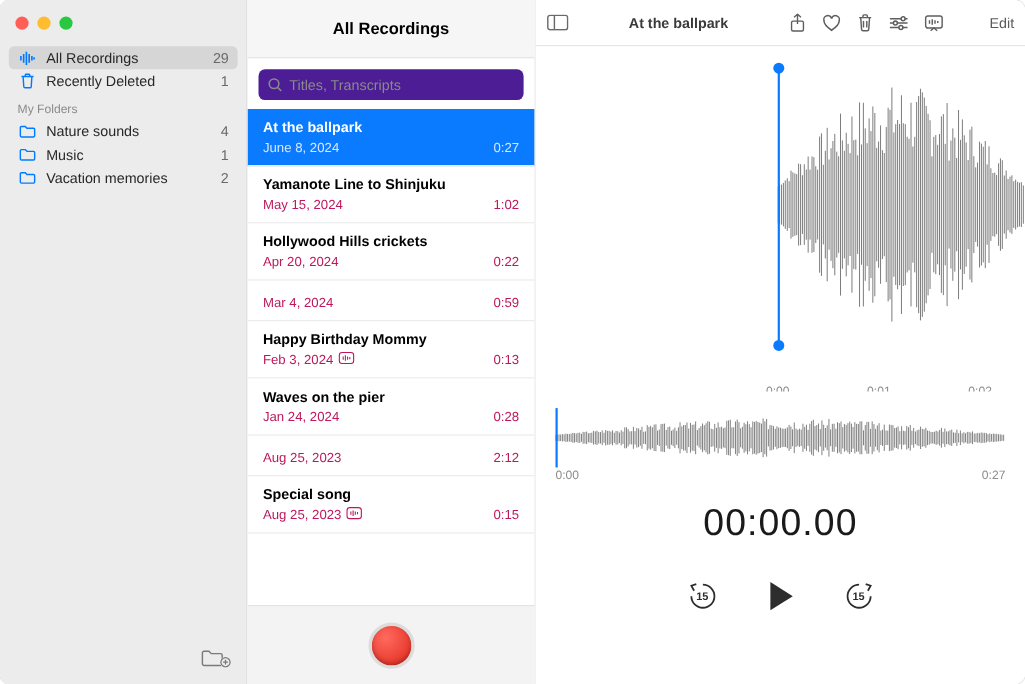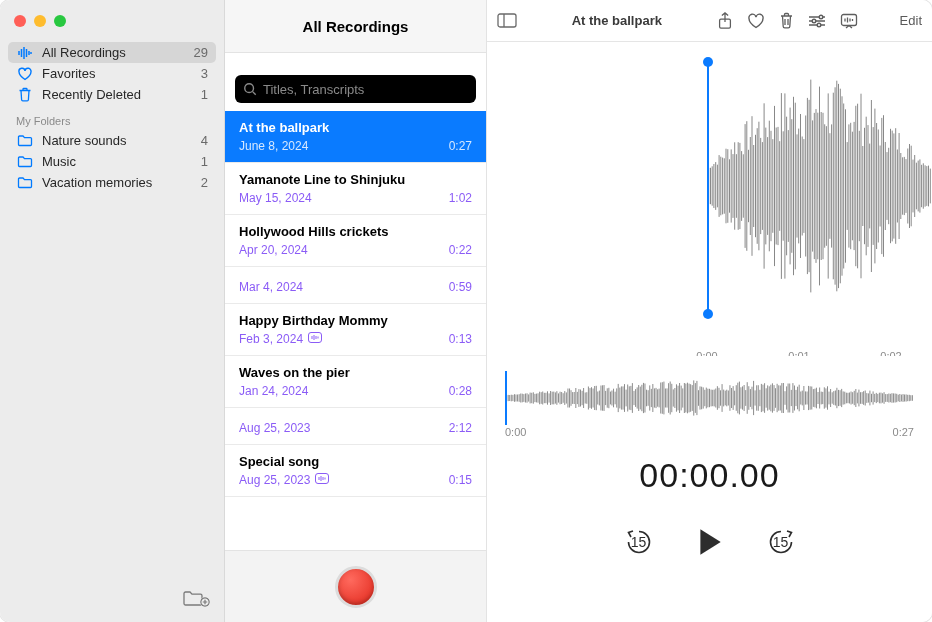--- a/index.html
+++ b/index.html
@@ -19,27 +19,27 @@
 .side-item .icon { width: 18px; display: flex; align-items: center; justify-content: center; color: #007aff; }
 .side-item .label { flex: 1; }
 .side-item .count { color: #6a6a6a; font-size: 13px; }
 .side-group-label { font-size: 11px; font-weight: 400; color: #8a8a8a; padding: 10px 8px 3px 8px; }
 .sidebar-footer { height: 44px; display: flex; align-items: center; justify-content: flex-end; padding: 0 14px; }
 .newfolder-icon { color: #7a7a7a; }
 
 
 .mid { width: 262px; display: flex; flex-direction: column; border-right: 1px solid #e3e3e3; background: #fff; }
 .mid-header { height: 53px; display:flex; align-items:center; justify-content:center; background:#f6f6f6; border-bottom:1px solid #e3e3e3; font-weight:700; font-size:15px; }
-.search { margin: 22px 10px 8px 10px; height: 28px; border-radius: 6px; background: #000000; display:flex; align-items:center; padding: 0 8px; gap:6px; color:#8a8a8a; font-size:13px; }
+.search { margin: 10px 10px 8px 10px; height: 28px; border-radius: 6px; background: #4c1d95; display:flex; align-items:center; padding: 0 8px; gap:6px; color:#8a8a8a; font-size:13px; }
 .rec-list { flex:1; overflow:hidden; }
 .rec-item { padding: 9px 14px 9px 14px; border-bottom:1px solid #eaeaea; cursor:default; }
 .rec-item.selected { background:#0a7bff; color:#fff; }
 .rec-item .title { font-size:13px; font-weight:600; color:#000; }
 .rec-item.selected .title { color:#fff; }
-.rec-item .row2 { display:flex; justify-content:space-between; align-items:center; margin-top:4px; font-size:12px; color:#8b5cf6; }
+.rec-item .row2 { display:flex; justify-content:space-between; align-items:center; margin-top:4px; font-size:12px; color:#be185d; }
 .rec-item .date-wrap { display:flex; gap:5px; }
 .rec-item.selected .row2 { color:#d6e8ff; }
 .rec-item .dur { }
 .transcript-badge { display:inline-flex; align-items:center; justify-content:center; border:1px solid currentColor; border-radius:3px; width:14px; height:11px; }
 .transcript-badge svg { display:block; }
 .mid-footer { height: 72px; background:#f3f3f3; display:flex; align-items:center; justify-content:center; border-top:1px solid #e3e3e3; }
 .record-btn { width:42px; height:42px; border-radius:50%; background: radial-gradient(circle at 35% 30%, #ff6a5e, #e0261a); border: 3px solid #dcdcdc; box-shadow: inset 0 -2px 4px rgba(0,0,0,0.25); }
 
 
 .main { flex:1; display:flex; flex-direction:column; background:#fff; }
@@ -61,21 +61,21 @@
 
 .detail-wave { margin: 18px 18px 0 18px; height: 48px; position:relative; }
 .detail-svg { width:100%; height:100%; }
 .playhead { position:absolute; left:0; top:-3px; bottom:-3px; width:2px; background:#0a7bff; }
 .detail-times { display:flex; justify-content:space-between; margin:4px 18px 0 18px; font-size:11px; color:#8a8a8a; }
 
 .bigtime { text-align:center; font-size:34px; font-weight:400; letter-spacing:1px; margin: 18px 0 12px 0; color:#1a1a1a; font-variant-numeric: tabular-nums; }
 
 .controls { display:flex; align-items:center; justify-content:center; gap:42px; height:70px; }
 .ctrl-btn { color:#2d2d2d; display:flex; align-items:center; justify-content:center; position:relative; }
-.skip-num { position:absolute; font-size:14px; font-weight:400; }
+.skip-num { position:absolute; font-size:10px; font-weight:700; }
 </style>
 </head>
 <body>
 
 <div class="window">
 
   <div class="sidebar">
     <div class="traffic">
       <div class="dot red"></div>
       <div class="dot yellow"></div>
@@ -83,29 +83,20 @@
     </div>
     <div class="side-list" id="side-list">
         <div class="side-item selected">
           <span class="icon">
             <svg width="16" height="14" viewBox="0 0 16 14" fill="none" stroke="currentColor" stroke-width="1.5">
               <path d="M2 5v4M4.5 3v8M7 1v12M9.5 3v8M12 5v4M14 6v2"></path>
             </svg>
           </span>
           <span class="label">All Recordings</span>
           <span class="count">29</span>
-        </div>
-        <div class="side-item">
-          <span class="icon">
-            <svg width="16" height="14" viewBox="0 0 16 14" fill="none" stroke="currentColor" stroke-width="1.4">
-              <path d="M8 12.5S2 8.5 2 4.8A3 3 0 0 1 8 3.8a3 3 0 0 1 6 1C14 8.5 8 12.5 8 12.5z"></path>
-            </svg>
-          </span>
-          <span class="label">Favorites</span>
-          <span class="count">3</span>
         </div>
         <div class="side-item">
           <span class="icon">
             <svg width="14" height="15" viewBox="0 0 14 15" fill="none" stroke="currentColor" stroke-width="1.3">
               <path d="M1.5 3.5h11M5 3.5V2.2A.7.7 0 0 1 5.7 1.5h2.6a.7.7 0 0 1 .7.7v1.3M3 3.5l.6 9.2a1.2 1.2 0 0 0 1.2 1.1h4.4a1.2 1.2 0 0 0 1.2-1.1L11 3.5"></path>
             </svg>
           </span>
           <span class="label">Recently Deleted</span>
           <span class="count">1</span>
         </div>

